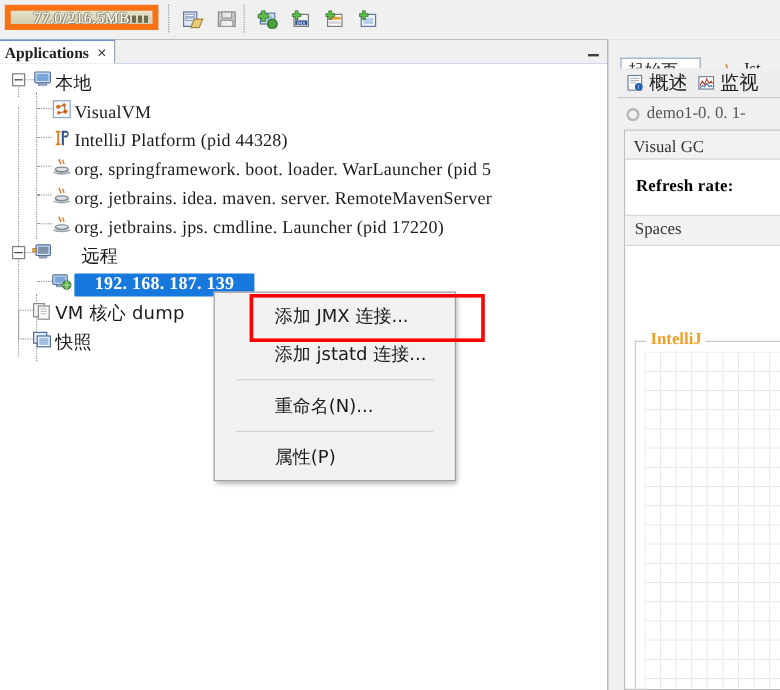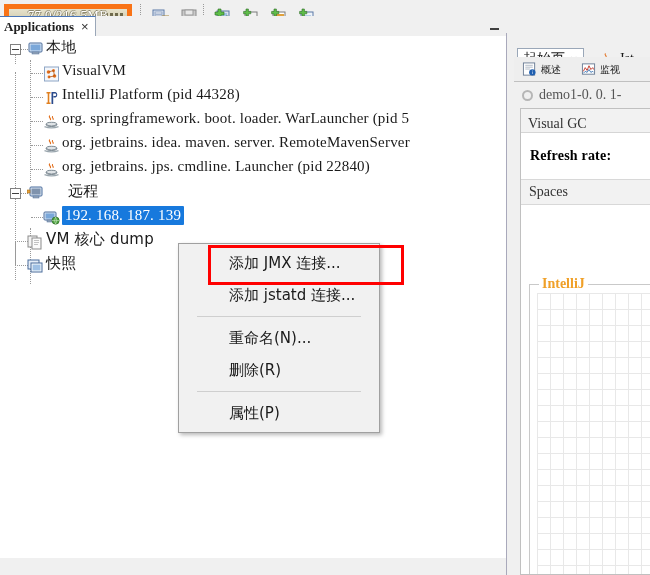--- a/index.html
+++ b/index.html
@@ -29,44 +29,44 @@
     text-shadow:1px 1px 0 #8f8a70,-1px 0 0 #8f8a70,0 -1px 0 #8f8a70;}
   .tb-sep{position:absolute;top:4px;width:2px;height:23px;
     border-left:1px dotted #9a9a9a;}
   .tb-btn{position:absolute;top:5px;width:22px;height:21px;
     display:flex;align-items:center;justify-content:center;cursor:default;}
 
   
   .ico{display:block;}
 
   
-  .left-panel{position:absolute;left:0;top:16px;width:506px;height:542px;
+  .left-panel{position:absolute;left:0;top:33px;width:506px;height:542px;
     background:#14532d;}
   .lp-header{position:absolute;left:0;top:0;width:506px;height:20px;
     background:#f0f0f0;border-bottom:1px solid #4a76b8;}
   .lp-tab{position:absolute;left:0;top:0;height:20px;
     background:#fff;border-right:1px solid #9aa7b8;border-top:1px solid #4a76b8;
     display:flex;align-items:center;padding:0 6px 0 4px;gap:7px;box-sizing:border-box;}
   .lp-tab-title{font-family:"Liberation Serif","DejaVu Serif",serif;
     font-weight:bold;font-size:13px;color:#202020;line-height:1;}
   .lp-tab-close{font-size:13px;color:#333;line-height:1;font-family:"Liberation Sans",sans-serif;cursor:default;}
   .lp-min{position:absolute;right:4px;top:3px;width:16px;height:14px;
     display:flex;align-items:flex-end;justify-content:center;cursor:default;}
   .lp-min i{display:block;width:9px;height:2px;background:#404040;margin-bottom:3px;}
   .lp-body{position:absolute;left:0;top:20px;width:506px;height:522px;
     background:#fff;overflow:hidden;}
 
   
   .tree{position:absolute;left:0;top:2px;width:506px;}
-  .row{position:relative;height:24px;display:flex;align-items:flex-start;white-space:nowrap;}
+  .row{position:relative;height:24px;display:flex;align-items:flex-end;white-space:nowrap;}
   .row .lbl{font-family:"Liberation Serif","DejaVu Serif",serif;
     font-size:15px;color:#1a1a1a;letter-spacing:.2px;}
   .row .lbl.cjk{font-family:"DejaVu Sans","Liberation Sans",sans-serif;font-size:15px;}
   .row.sel .lbl{color:#fff;}
-  .selbg{background:#1779dd;padding:1px 3px;border-radius:1px;}
+  .selbg{background:#1779dd;padding:1px 17px;border-radius:1px;font-weight:bold;}
   .expander{position:absolute;width:11px;height:11px;background:#fff;
     border:1px solid #808080;box-sizing:border-box;}
   .expander:after{content:"";position:absolute;left:1px;top:4px;width:7px;height:1px;background:#404040;}
   .vline{position:absolute;width:0;border-left:1px dotted #9a9a9a;}
   .hline{position:absolute;height:0;border-top:1px dotted #9a9a9a;}
   .ticon{position:absolute;width:17px;height:16px;}
 
   
   .ctxmenu{position:absolute;left:178px;top:243px;width:202px;
     background:#f1f1f1;border:1px solid #a0a0a0;
@@ -89,21 +89,21 @@
     display:flex;align-items:center;gap:5px;padding:0 5px;}
   .rp-tab.active{background:#fff;border:1px solid #9aa7b8;border-bottom:1px solid #fff;}
   .rp-tab .t{font-family:"DejaVu Sans","Liberation Sans",sans-serif;font-size:14px;color:#1a1a1a;}
   .rp-tab .tm{font-family:"Liberation Serif","DejaVu Serif",serif;font-size:14px;color:#1a1a1a;}
   .rp-tab .x{font-size:13px;color:#333;}
 
   .rp-subtabs{position:absolute;left:0;top:24px;width:136px;height:24px;
     background:#eee;border-bottom:1px solid #c0c0c0;}
   .subtab{position:absolute;top:2px;height:21px;display:flex;align-items:center;gap:4px;
     padding:0 4px;box-sizing:border-box;}
-  .subtab .t{font-family:"DejaVu Sans","Liberation Sans",sans-serif;font-size:10px;color:#1a1a1a;}
+  .subtab .t{font-family:"DejaVu Sans","Liberation Sans",sans-serif;font-size:16px;color:#1a1a1a;}
 
   .rp-appline{position:absolute;left:0;top:49px;width:136px;height:26px;
     background:#f0f0f0;display:flex;align-items:center;gap:6px;padding-left:8px;box-sizing:border-box;}
   .dot{width:11px;height:11px;border:2px solid #b6b6b6;border-radius:50%;box-sizing:border-box;}
   .rp-appline .t{font-family:"Liberation Serif","DejaVu Serif",serif;font-size:14px;color:#555;}
 
   .rp-card{position:absolute;left:6px;top:75px;width:130px;background:#fff;
     border:1px solid #c0c0c0;border-right:0;box-sizing:border-box;height:467px;overflow:hidden;}
   .card-head{height:24px;background:#f2f2f2;border-bottom:1px solid #d5d5d5;
     display:flex;align-items:flex-end;padding-left:7px;box-sizing:border-box;}
@@ -273,21 +273,21 @@
 
         <div class="row" style="padding-left:62px">
           <div class="hline" style="left:31px;top:11px;width:12px"></div>
           <svg class="ticon" style="left:43px;top:4px" viewBox="0 0 16 16">
             <path d="M6 2 c-1 1.6 1.6 2 1 3.6" stroke="#e2701f" stroke-width="1.2" fill="none" stroke-linecap="round"></path>
             <path d="M9 2.5 c-.8 1.3 1.2 1.7 .7 2.9" stroke="#e2701f" stroke-width="1.1" fill="none" stroke-linecap="round"></path>
             <ellipse cx="8" cy="10.4" rx="5.4" ry="2.1" fill="#dfe3e6" stroke="#7d8a93"></ellipse>
             <path d="M2.6 10.4 q5.4 3.4 10.8 0" stroke="#7d8a93" fill="none"></path>
             <path d="M1 12.6 q7 2.6 14 0" stroke="#9aa6ae" fill="none" stroke-width="1.3"></path>
           </svg>
-          <span class="lbl">org. jetbrains. jps. cmdline. Launcher  (pid 22840)</span>
+          <span class="lbl">org. jetbrains. jps. cmdline. Launcher  (pid 17220)</span>
         </div>
 
         <div class="row" style="padding-left:68px">
           <div class="expander" style="left:10px;top:6px"></div>
           <div class="hline" style="left:21px;top:11px;width:7px"></div>
           <svg class="ticon" style="left:27px;top:3px" viewBox="0 0 17 16">
             <rect x="3" y="2" width="12" height="9" rx="1" fill="#dce7f4" stroke="#4a6c9b"></rect>
             <rect x="4.5" y="3.5" width="9" height="6" fill="#7f93ad"></rect>
             <rect x="6" y="11" width="6" height="2" fill="#9aa8ba" stroke="#4a6c9b" stroke-width=".5"></rect>
             <rect x="0" y="5" width="3" height="3" fill="#e8a33d" stroke="#a06c14" stroke-width=".6"></rect>
@@ -330,21 +330,20 @@
 
       </div>
     </div>
   </div>
 
   <div class="ctxmenu">
     <div class="ctxitem">添加 JMX 连接...</div>
     <div class="ctxitem">添加 jstatd 连接...</div>
     <div class="ctxsep"></div>
     <div class="ctxitem">重命名(N)...</div>
-    <div class="ctxitem">删除(R)</div>
     <div class="ctxsep"></div>
     <div class="ctxitem">属性(P)</div>
   </div>
   <div class="redbox"></div>
 
   <div class="splitter"></div>
 
   <div class="right-panel">
 
     <div class="rp-tabs">

